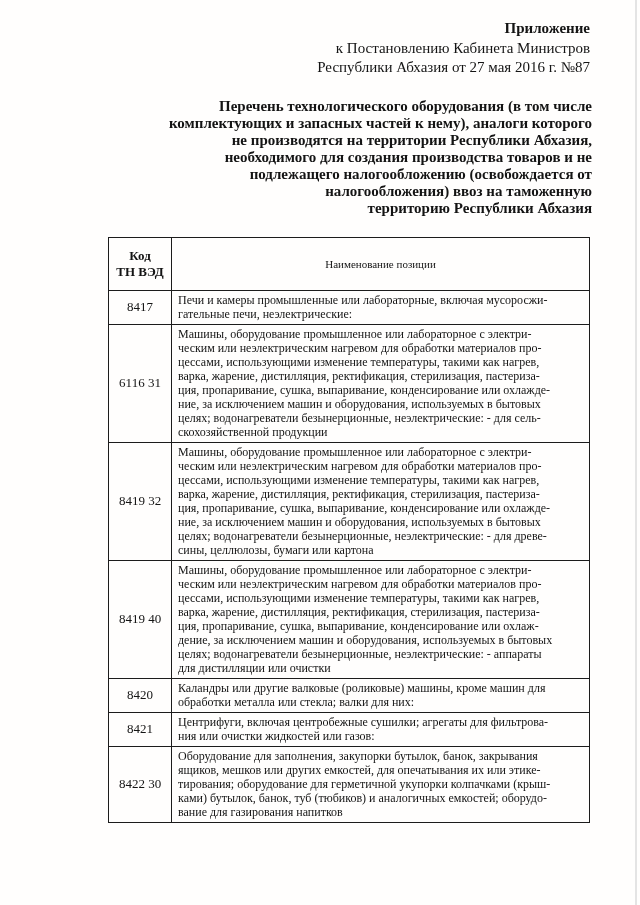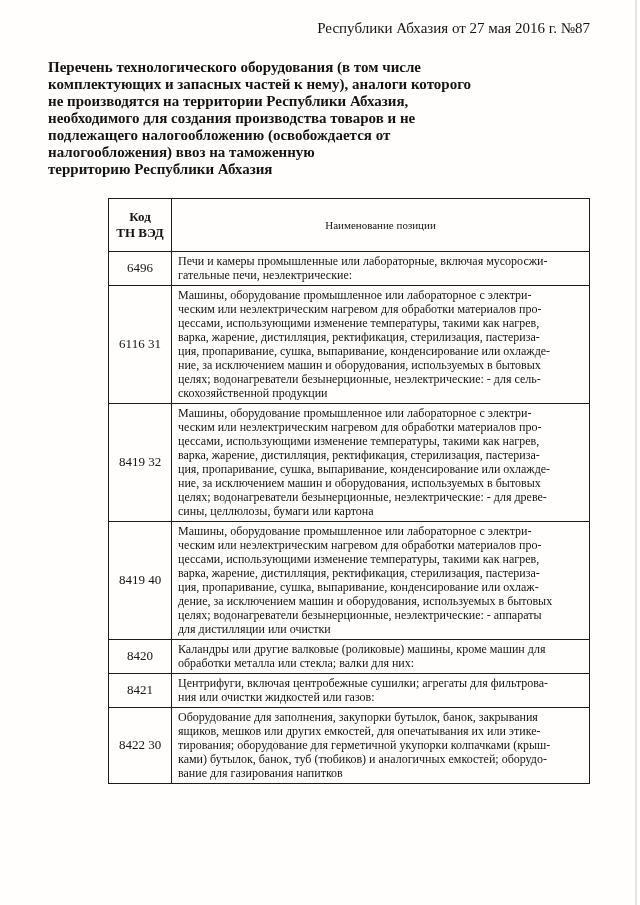--- a/index.html
+++ b/index.html
@@ -22,21 +22,21 @@
     padding-right: 50px;
     text-align: right;
     font-size: 15px;
     line-height: 19.5px;
   }
   .doc-header .hl-bold { font-weight: bold; }
 
   
   .doc-title {
     margin: 20px 48px 0 48px;
-    text-align: left;
+    text-align: right;
     font-weight: bold;
     font-size: 15px;
     line-height: 17px;
     white-space: pre-line;
   }
 
   
   table.tariff {
     border-collapse: collapse;
     margin: 20px 0 0 108px;
@@ -86,20 +86,22 @@
     height: 100%;
     background: #e4e4e4;
   }
 </style>
 </head>
 <body>
 
 <div class="page">
 
   <div class="doc-header">
+    <div class="hl-bold">Приложение</div>
+    <div>к Постановлению Кабинета Министров</div>
     <div>Республики Абхазия от 27 мая 2016 г. №87</div>
   </div>
 
   <div class="doc-title">Перечень технологического оборудования (в том числе
 комплектующих и запасных частей к нему), аналоги которого
 не производятся на территории Республики Абхазия,
 необходимого для создания производства товаров и не
 подлежащего налогообложению (освобождается от
 налогообложения) ввоз на таможенную
 территорию Республики Абхазия</div>
@@ -107,21 +109,21 @@
   <table class="tariff">
     <thead>
       <tr>
         <th class="code-header">Код
 ТН ВЭД</th>
         <th class="name-header">Наименование позиции</th>
       </tr>
     </thead>
     <tbody>
       <tr>
-        <td class="code-cell">6496</td>
+        <td class="code-cell">8417</td>
         <td class="name-cell">Печи и камеры промышленные или лабораторные, включая мусоросжи-
 гательные печи, неэлектрические:</td>
       </tr>
       <tr>
         <td class="code-cell">6116 31</td>
         <td class="name-cell">Машины, оборудование промышленное или лабораторное с электри-
 ческим или неэлектрическим нагревом для обработки материалов про-
 цессами, использующими изменение температуры, такими как нагрев,
 варка, жарение, дистилляция, ректификация, стерилизация, пастериза-
 ция, пропаривание, сушка, выпаривание, конденсирование или охлажде-

